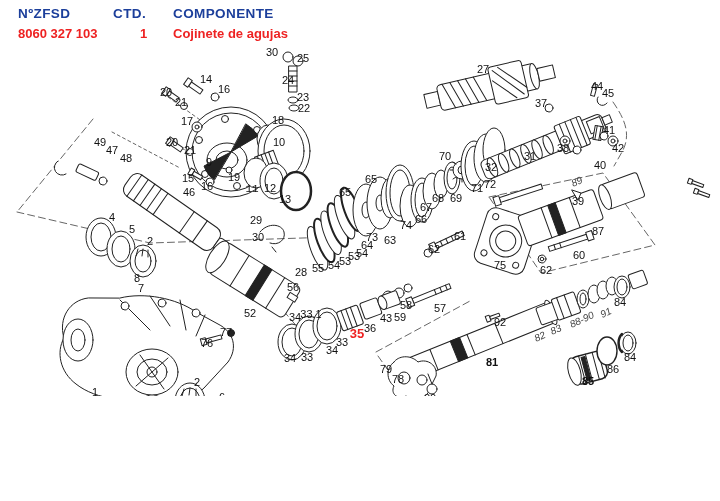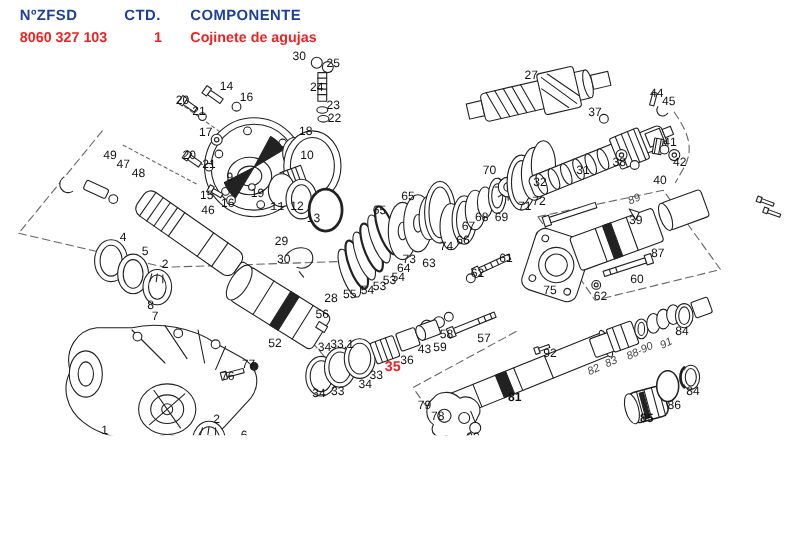--- a/index.html
+++ b/index.html
@@ -480,21 +480,21 @@
       <span class="plbl" style="left: 332px; top: 350px;">34</span>
       <span class="plbl red bold" style="left: 357px; top: 333px;">35</span>
       <span class="plbl" style="left: 370px; top: 328px;">36</span>
       <span class="plbl" style="left: 290px; top: 358px;">34</span>
       <span class="plbl" style="left: 307px; top: 357px;">33</span>
       <span class="plbl" style="left: 406px; top: 305px;">58</span>
       <span class="plbl" style="left: 386px; top: 318px;">43</span>
       <span class="plbl" style="left: 400px; top: 317px;">59</span>
       <span class="plbl" style="left: 440px; top: 308px;">57</span>
       <span class="plbl" style="left: 464px; top: 322px; margin-left: 36px;">92</span>
-      <span class="plbl bold" style="left: 468px; top: 362px;">81</span>
+      <span class="plbl bold" style="left: 492px; top: 362px;">81</span>
       <span class="plbl" style="left: 386px; top: 369px;">79</span>
       <span class="plbl" style="left: 398px; top: 379px;">78</span>
       <span class="plbl" style="left: 430px; top: 398px;">80</span>
       <span class="plbl rot" style="left: 540px; top: 337px; transform: translate(-50%, -50%) rotate(-25deg);">82</span>
       <span class="plbl rot" style="left: 556px; top: 330px; transform: translate(-50%, -50%) rotate(-25deg);">83</span>
       <span class="plbl rot" style="left: 582px; top: 320px; transform: translate(-50%, -50%) rotate(-25deg);">88-90</span>
       <span class="plbl rot" style="left: 606px; top: 313px; transform: translate(-50%, -50%) rotate(-25deg);">91</span>
       <span class="plbl" style="left: 620px; top: 302px;">84</span>
       <span class="plbl" style="left: 630px; top: 357px;">84</span>
       <span class="plbl" style="left: 613px; top: 369px;">86</span>

